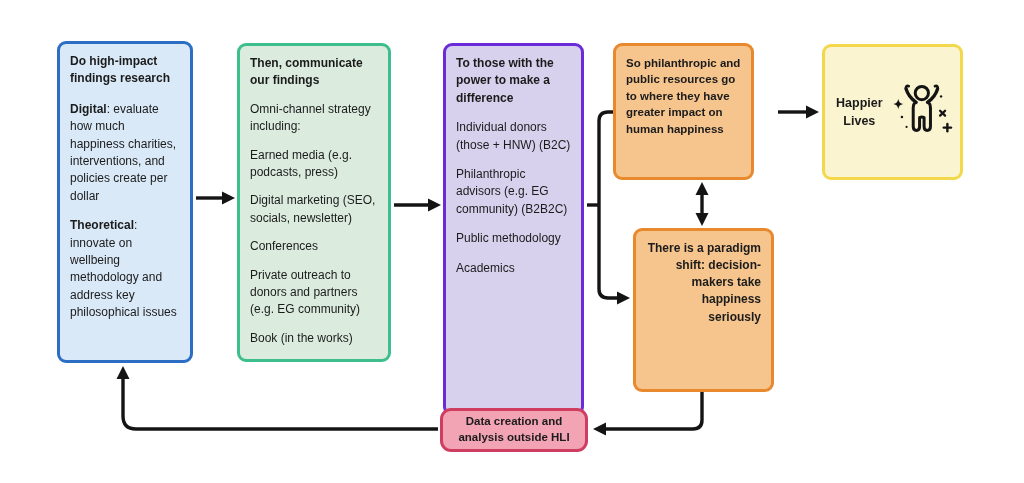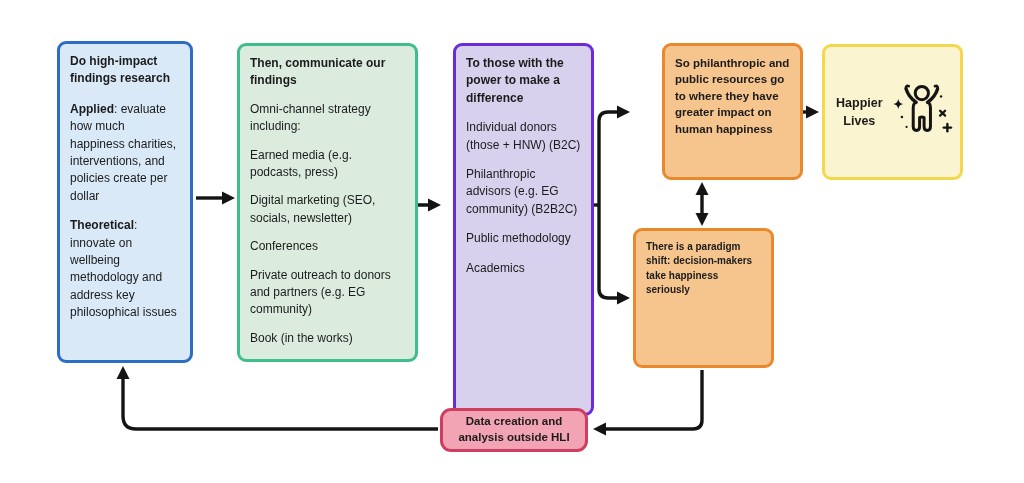--- a/index.html
+++ b/index.html
@@ -11,33 +11,33 @@
   .box{
     position:absolute;box-sizing:border-box;border-style:solid;border-width:3px;
     border-radius:9px;padding:9px 10px;font-size:12px;line-height:1.45;
   }
   .box .title{font-weight:700;display:block;}
   .box p{margin:0 0 12px 0;}
   .box p:last-child{margin-bottom:0;}
   .research-box{left:57px;top:41px;width:136px;height:322px;
     border-color:var(--blue-border);background:var(--blue-fill);}
   .research-box .title{margin-bottom:13px;}
-  .communicate-box{left:237px;top:43px;width:181px;height:319px;
+  .communicate-box{left:237px;top:43px;width:154px;height:319px;
     border-color:var(--green-border);background:var(--green-fill);}
   .communicate-box .title{margin-bottom:11px;}
   .communicate-box p{margin-bottom:11px;}
-  .audience-box{left:453px;top:43px;width:141px;height:373px;
+  .audience-box{left:443px;top:43px;width:141px;height:373px;
     border-color:var(--purple-border);background:var(--purple-fill);}
   .audience-box .title{margin-bottom:12px;}
-  .resources-box{left:662px;top:43px;width:141px;height:137px;
+  .resources-box{left:613px;top:43px;width:141px;height:137px;
     border-color:var(--orange-border);background:var(--orange-fill);
     font-size:11.5px;font-weight:700;line-height:1.43;}
-  .paradigm-box{left:633px;top:228px;width:141px;height:140px;
+  .paradigm-box{left:633px;top:228px;width:141px;height:164px;
     border-color:var(--orange-border);background:var(--orange-fill);
-    font-size:10px;font-weight:700;line-height:1.43;}
+    font-size:12px;font-weight:700;line-height:1.43;text-align:right;}
   .happier-box{left:822px;top:44px;width:141px;height:136px;
     border-color:var(--yellow-border);background:var(--yellow-fill);
     display:flex;flex-direction:row;align-items:center;padding:8px 6px;}
   .happier-box .title{font-size:12.5px;text-align:center;}
   .happier-icon{margin-top:2px;}
   .data-box{left:440px;top:408px;width:148px;height:44px;border-radius:11px;
     border-color:var(--pink-border);background:var(--pink-fill);
     display:flex;align-items:center;justify-content:flex-start;text-align:center;
     font-size:11.5px;font-weight:700;line-height:1.35;padding:4px 12px;}
   .arrows{position:absolute;left:0;top:0;width:1024px;height:483px;pointer-events:none;}
@@ -84,21 +84,21 @@
         <polygon points="514,363 507.5,376 520.5,376"></polygon>
     </g>
     <g>
       <path d="M438,429 H136 Q123,429 123,416 V379"></path>
         <polygon points="123,366 116.5,379 129.5,379"></polygon>
     </g>
   </svg>
 
   <div class="box research-box">
     <span class="title">Do high-impact findings research</span>
-    <p><b>Applied</b><span>: evaluate how much happiness charities, interventions, and policies create per dollar</span></p>
+    <p><b>Digital</b><span>: evaluate how much happiness charities, interventions, and policies create per dollar</span></p>
     <p><b>Theoretical</b><span>: innovate on wellbeing methodology and address key philosophical issues</span></p>
   </div>
 
   <div class="box communicate-box">
     <span class="title">Then, communicate our findings</span>
     <p>Omni-channel strategy including:</p>
     <p>Earned media (e.g. podcasts, press)</p>
     <p>Digital marketing (SEO, socials, newsletter)</p>
     <p>Conferences</p>
     <p>Private outreach to donors and partners (e.g. EG community)</p>

